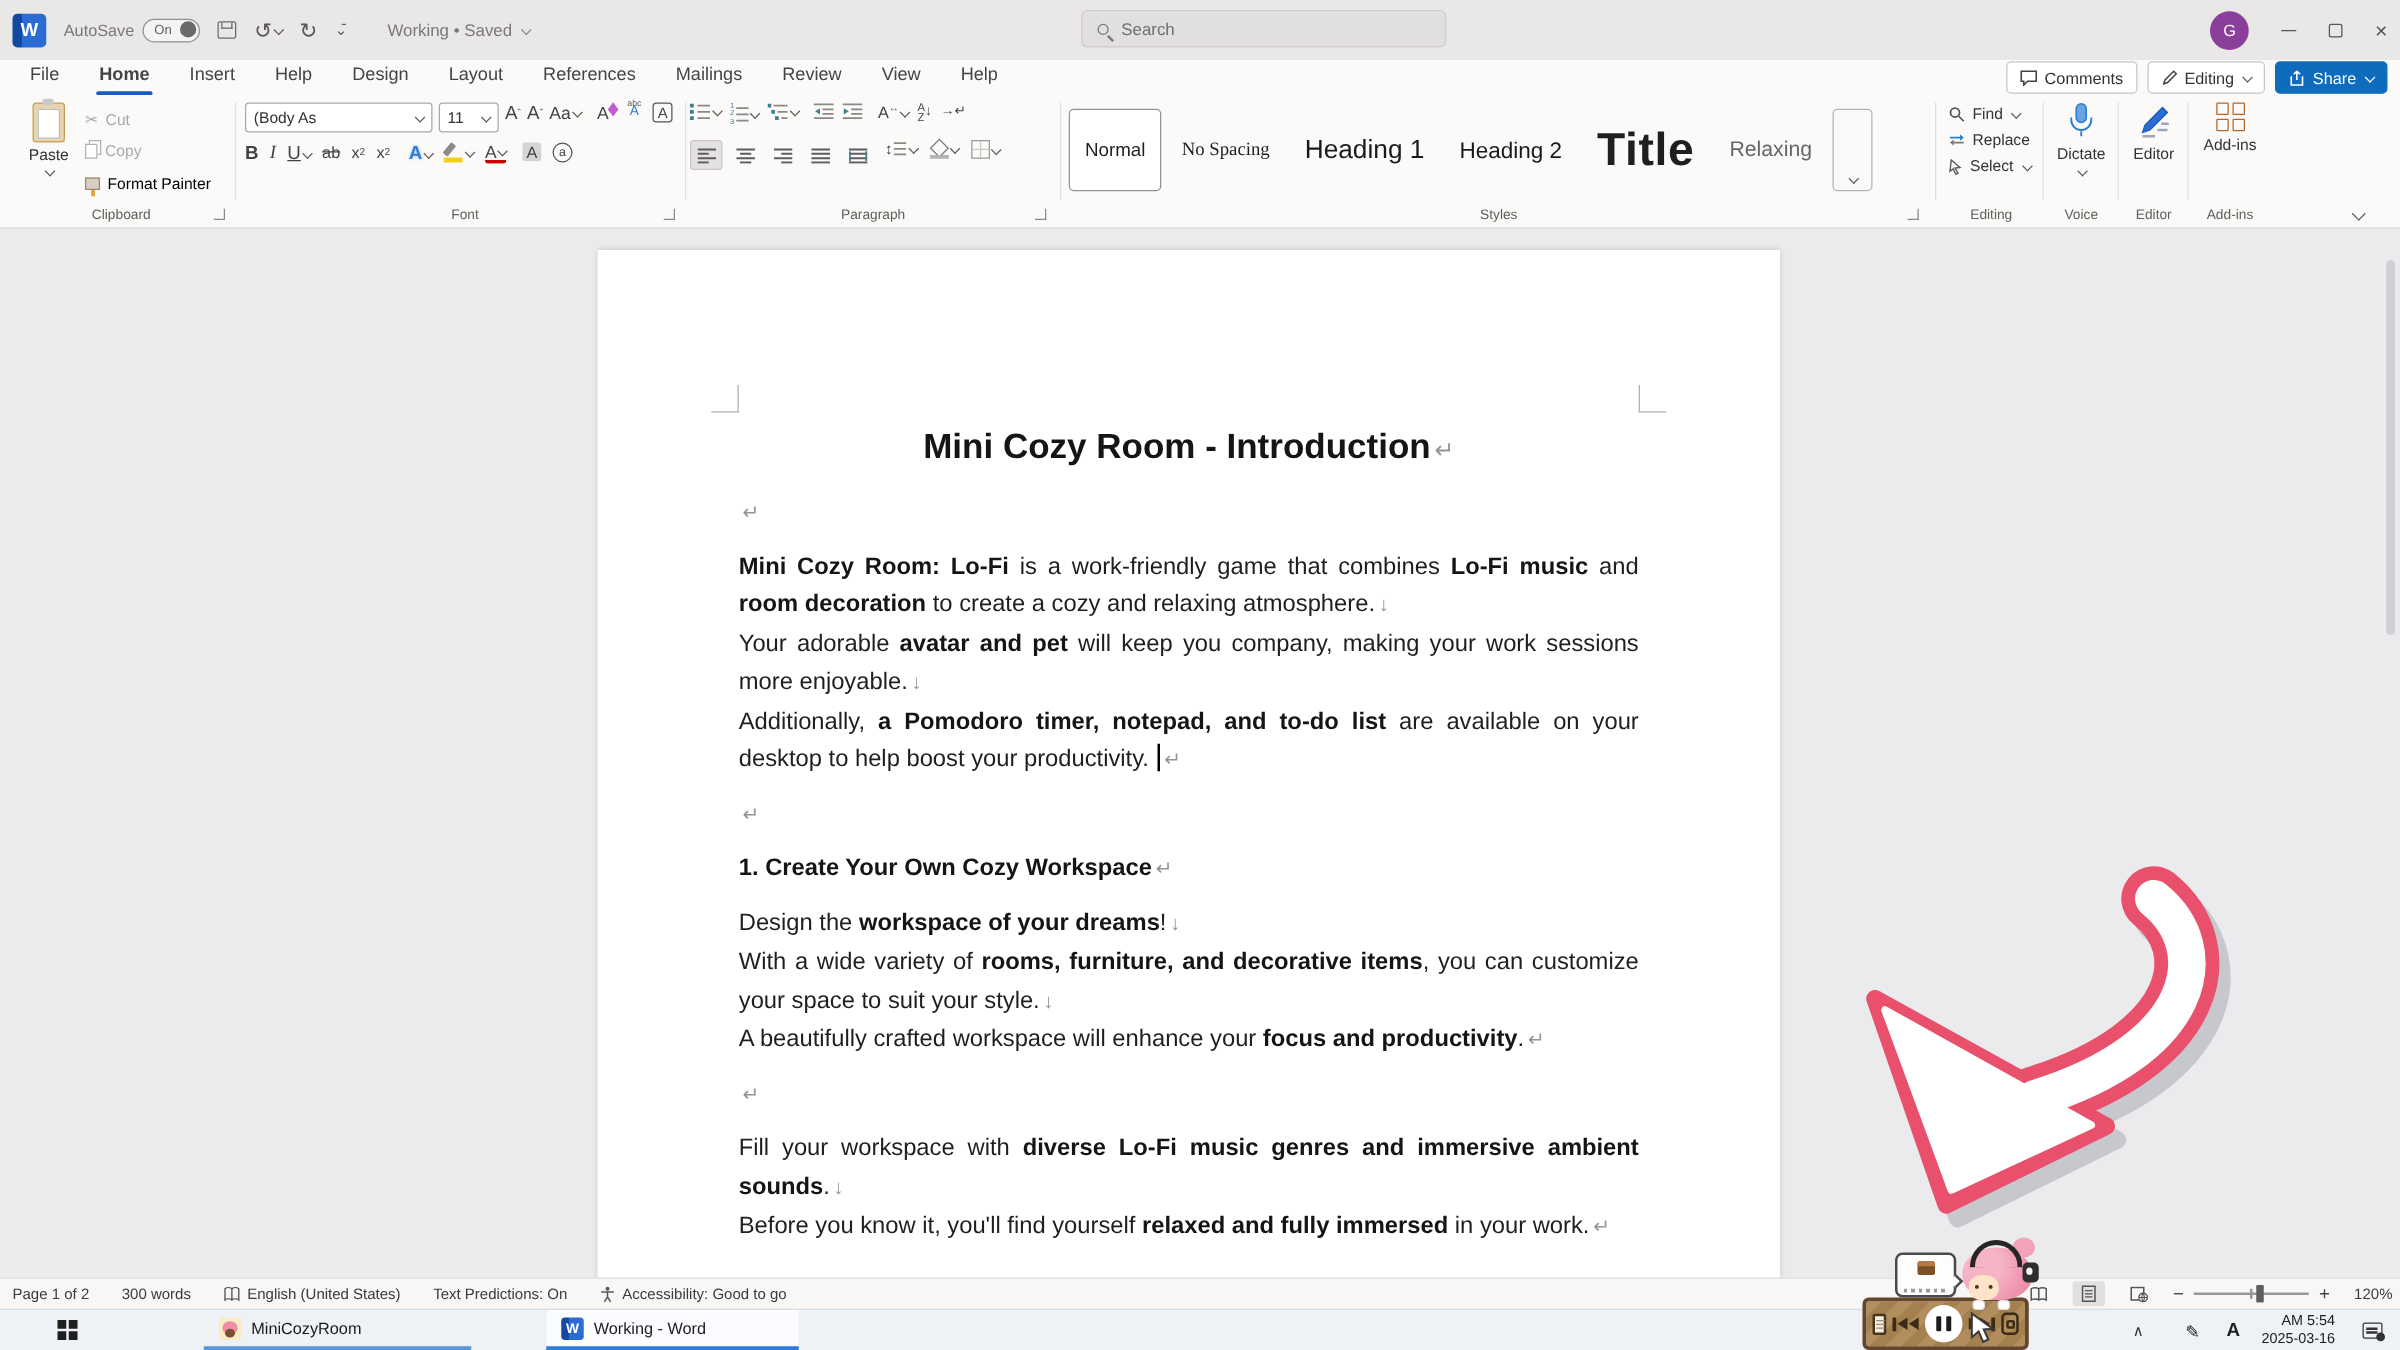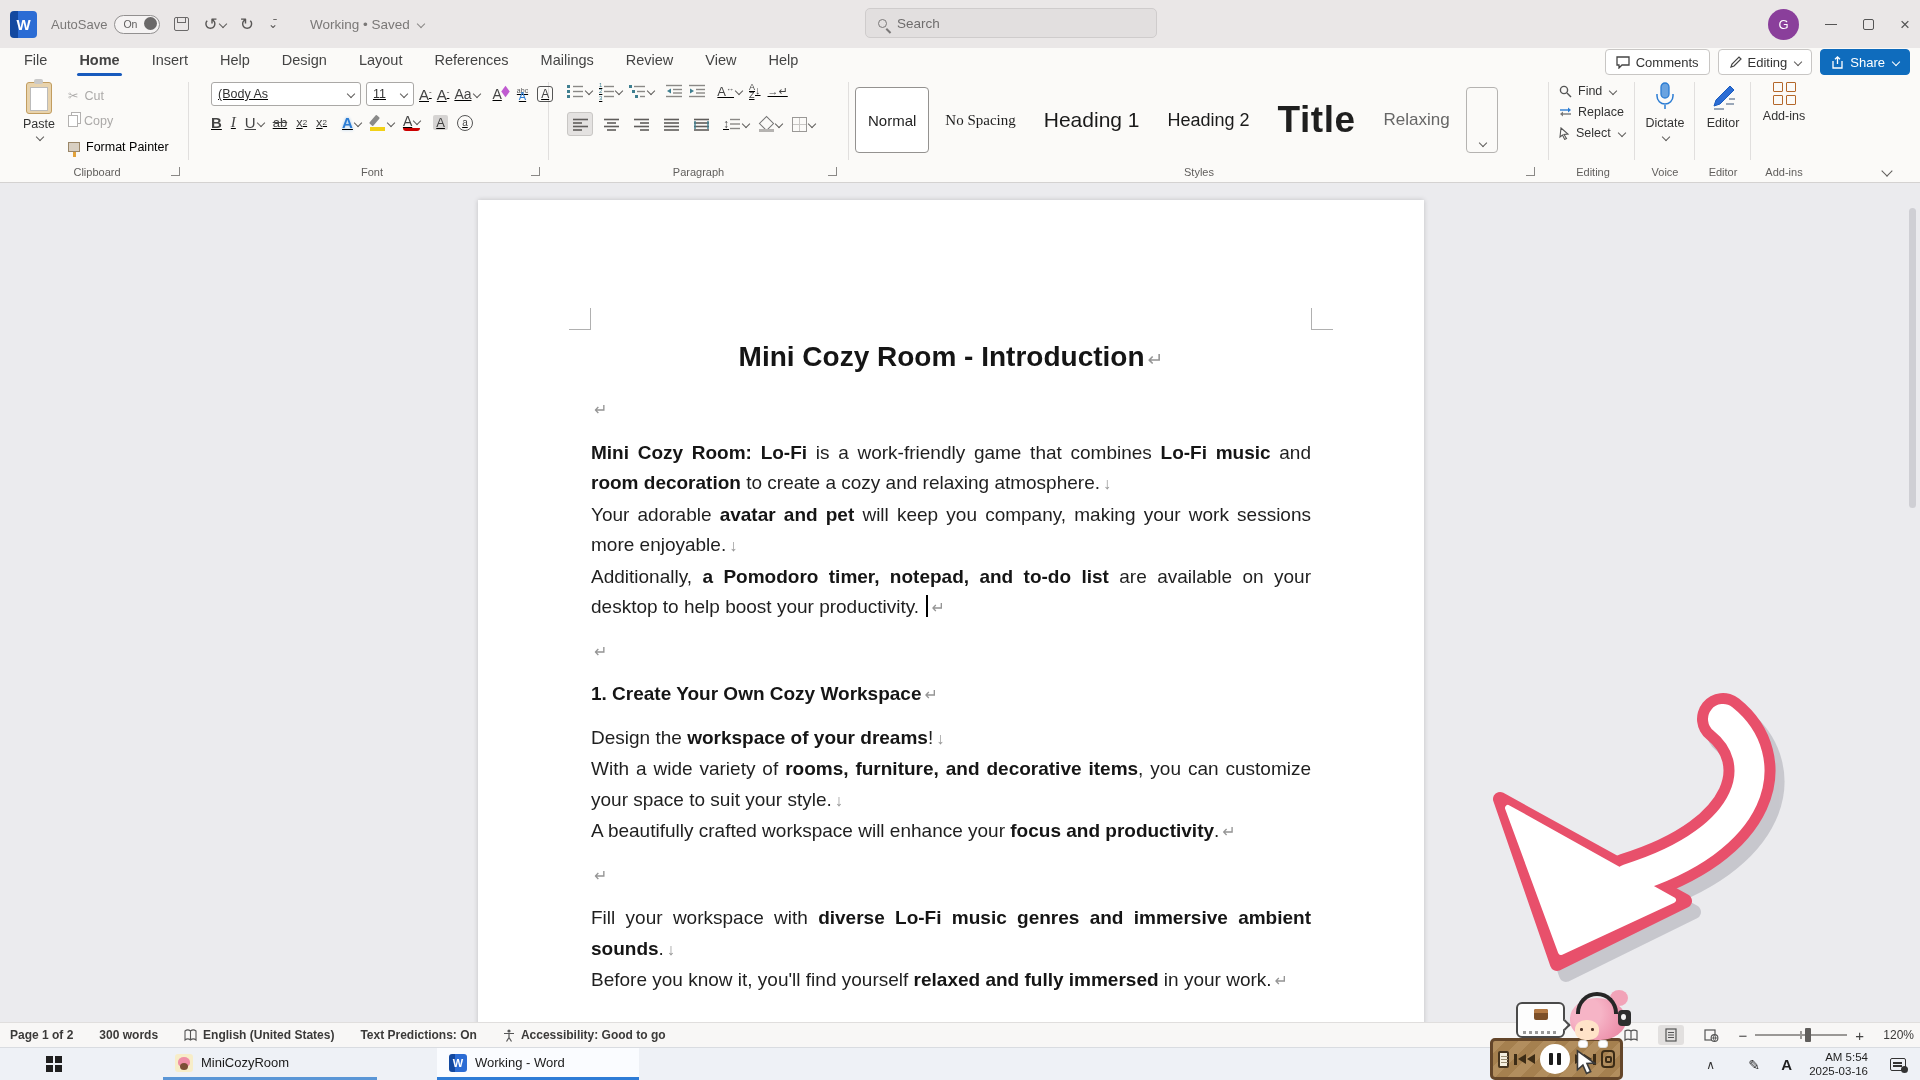--- a/index.html
+++ b/index.html
@@ -40,21 +40,21 @@
   .pill.share .cv{border-color:#fff;}
 
   #ribbon-body{position:absolute;left:0;top:28px;width:1920px;height:106px;}
   .vsep{position:absolute;top:6px;height:78px;width:1px;background:#e1dfde;}
   .group{position:absolute;top:0;height:106px;}
   .glabel{position:absolute;bottom:4px;left:0;right:0;text-align:center;font-size:11px;color:#605e5c;}
   .launcher{position:absolute;bottom:6px;width:9px;height:9px;border-right:1.4px solid #8a8886;border-bottom:1.4px solid #8a8886;}
   .rbtn{display:inline-flex;align-items:center;justify-content:center;border-radius:3px;color:#444;}
   .rbtn.sel{background:#e4e2e1;border:1px solid #c9c7c5;}
   .dis{color:#aba9a8;}
-  .g-row{position:absolute;left:15px;display:flex;align-items:center;text-decoration:underline;}
+  .g-row{position:absolute;left:0;display:flex;align-items:flex-start;}
 
   
   #g-clip{left:8px;width:178px;}
   .paste-btn{position:absolute;left:8px;top:6px;width:46px;height:78px;display:flex;flex-direction:column;align-items:center;gap:3px;font-size:12.5px;color:#333;}
   .clipboard-ic{width:26px;height:32px;background:#e8d3ad;border:1.5px solid #c29d5f;border-radius:3px;position:relative;}
   .clipboard-ic::before{content:"";position:absolute;left:3px;top:4px;width:16px;height:22px;background:#fff;border:1px solid #bbb;}
   .clipboard-ic::after{content:"";position:absolute;left:7px;top:-4px;width:9px;height:5px;background:#c9c9c9;border-radius:2px;}
   .clip-small{position:absolute;left:60px;display:flex;align-items:center;gap:6px;font-size:12.5px;white-space:nowrap;}
   .copy-ic{width:10px;height:12px;border:1.4px solid #b3b1b0;background:#fff;box-shadow:3px -3px 0 -1px #fff,3px -3px 0 0 #b3b1b0;}
   .fp-ic{width:12px;height:10px;background:#d8cfc2;border:1px solid #9a8668;position:relative;}
@@ -141,21 +141,21 @@
   .blk-title .mark{font-size:19px;}
   .caret{display:inline-block;width:2px;height:22px;background:#000;vertical-align:-4px;margin-left:2px;}
   #vscroll{position:absolute;right:4px;top:24px;width:7px;height:300px;border-radius:4px;background:#cfcfd4;}
 
   
   #big-arrow{position:absolute;left:1478px;top:505px;}
 
   
   #statusbar{position:absolute;left:0;top:1022px;width:1920px;height:25px;background:#f8f7f6;border-top:1px solid #e0dedd;font-size:12px;color:#3b3a39;}
   #status-left{position:absolute;left:10px;top:0;height:24px;display:flex;align-items:center;gap:26px;white-space:nowrap;}
-  .st-item{display:flex;align-items:center;gap:6px;font-weight:bold;}
+  .st-item{display:flex;align-items:center;gap:6px;}
   #status-right{position:absolute;right:6px;top:0;height:24px;display:flex;align-items:center;gap:14px;}
   .viewbtn{width:26px;height:20px;display:flex;align-items:center;justify-content:center;border-radius:3px;}
   .viewbtn.sel{background:#e2e0df;}
   #zoom-slider{display:flex;align-items:center;gap:8px;color:#444;}
   .zs-track{position:relative;width:92px;height:2px;background:#9a9896;}
   .zs-tick{position:absolute;left:45px;top:-3px;width:1.5px;height:8px;background:#9a9896;}
   .zs-thumb{position:absolute;left:50px;top:-6px;width:6px;height:14px;background:#605e5c;border-radius:1px;}
   .zoom-pct{font-size:12px;color:#3b3a39;width:36px;text-align:right;}
 
   

